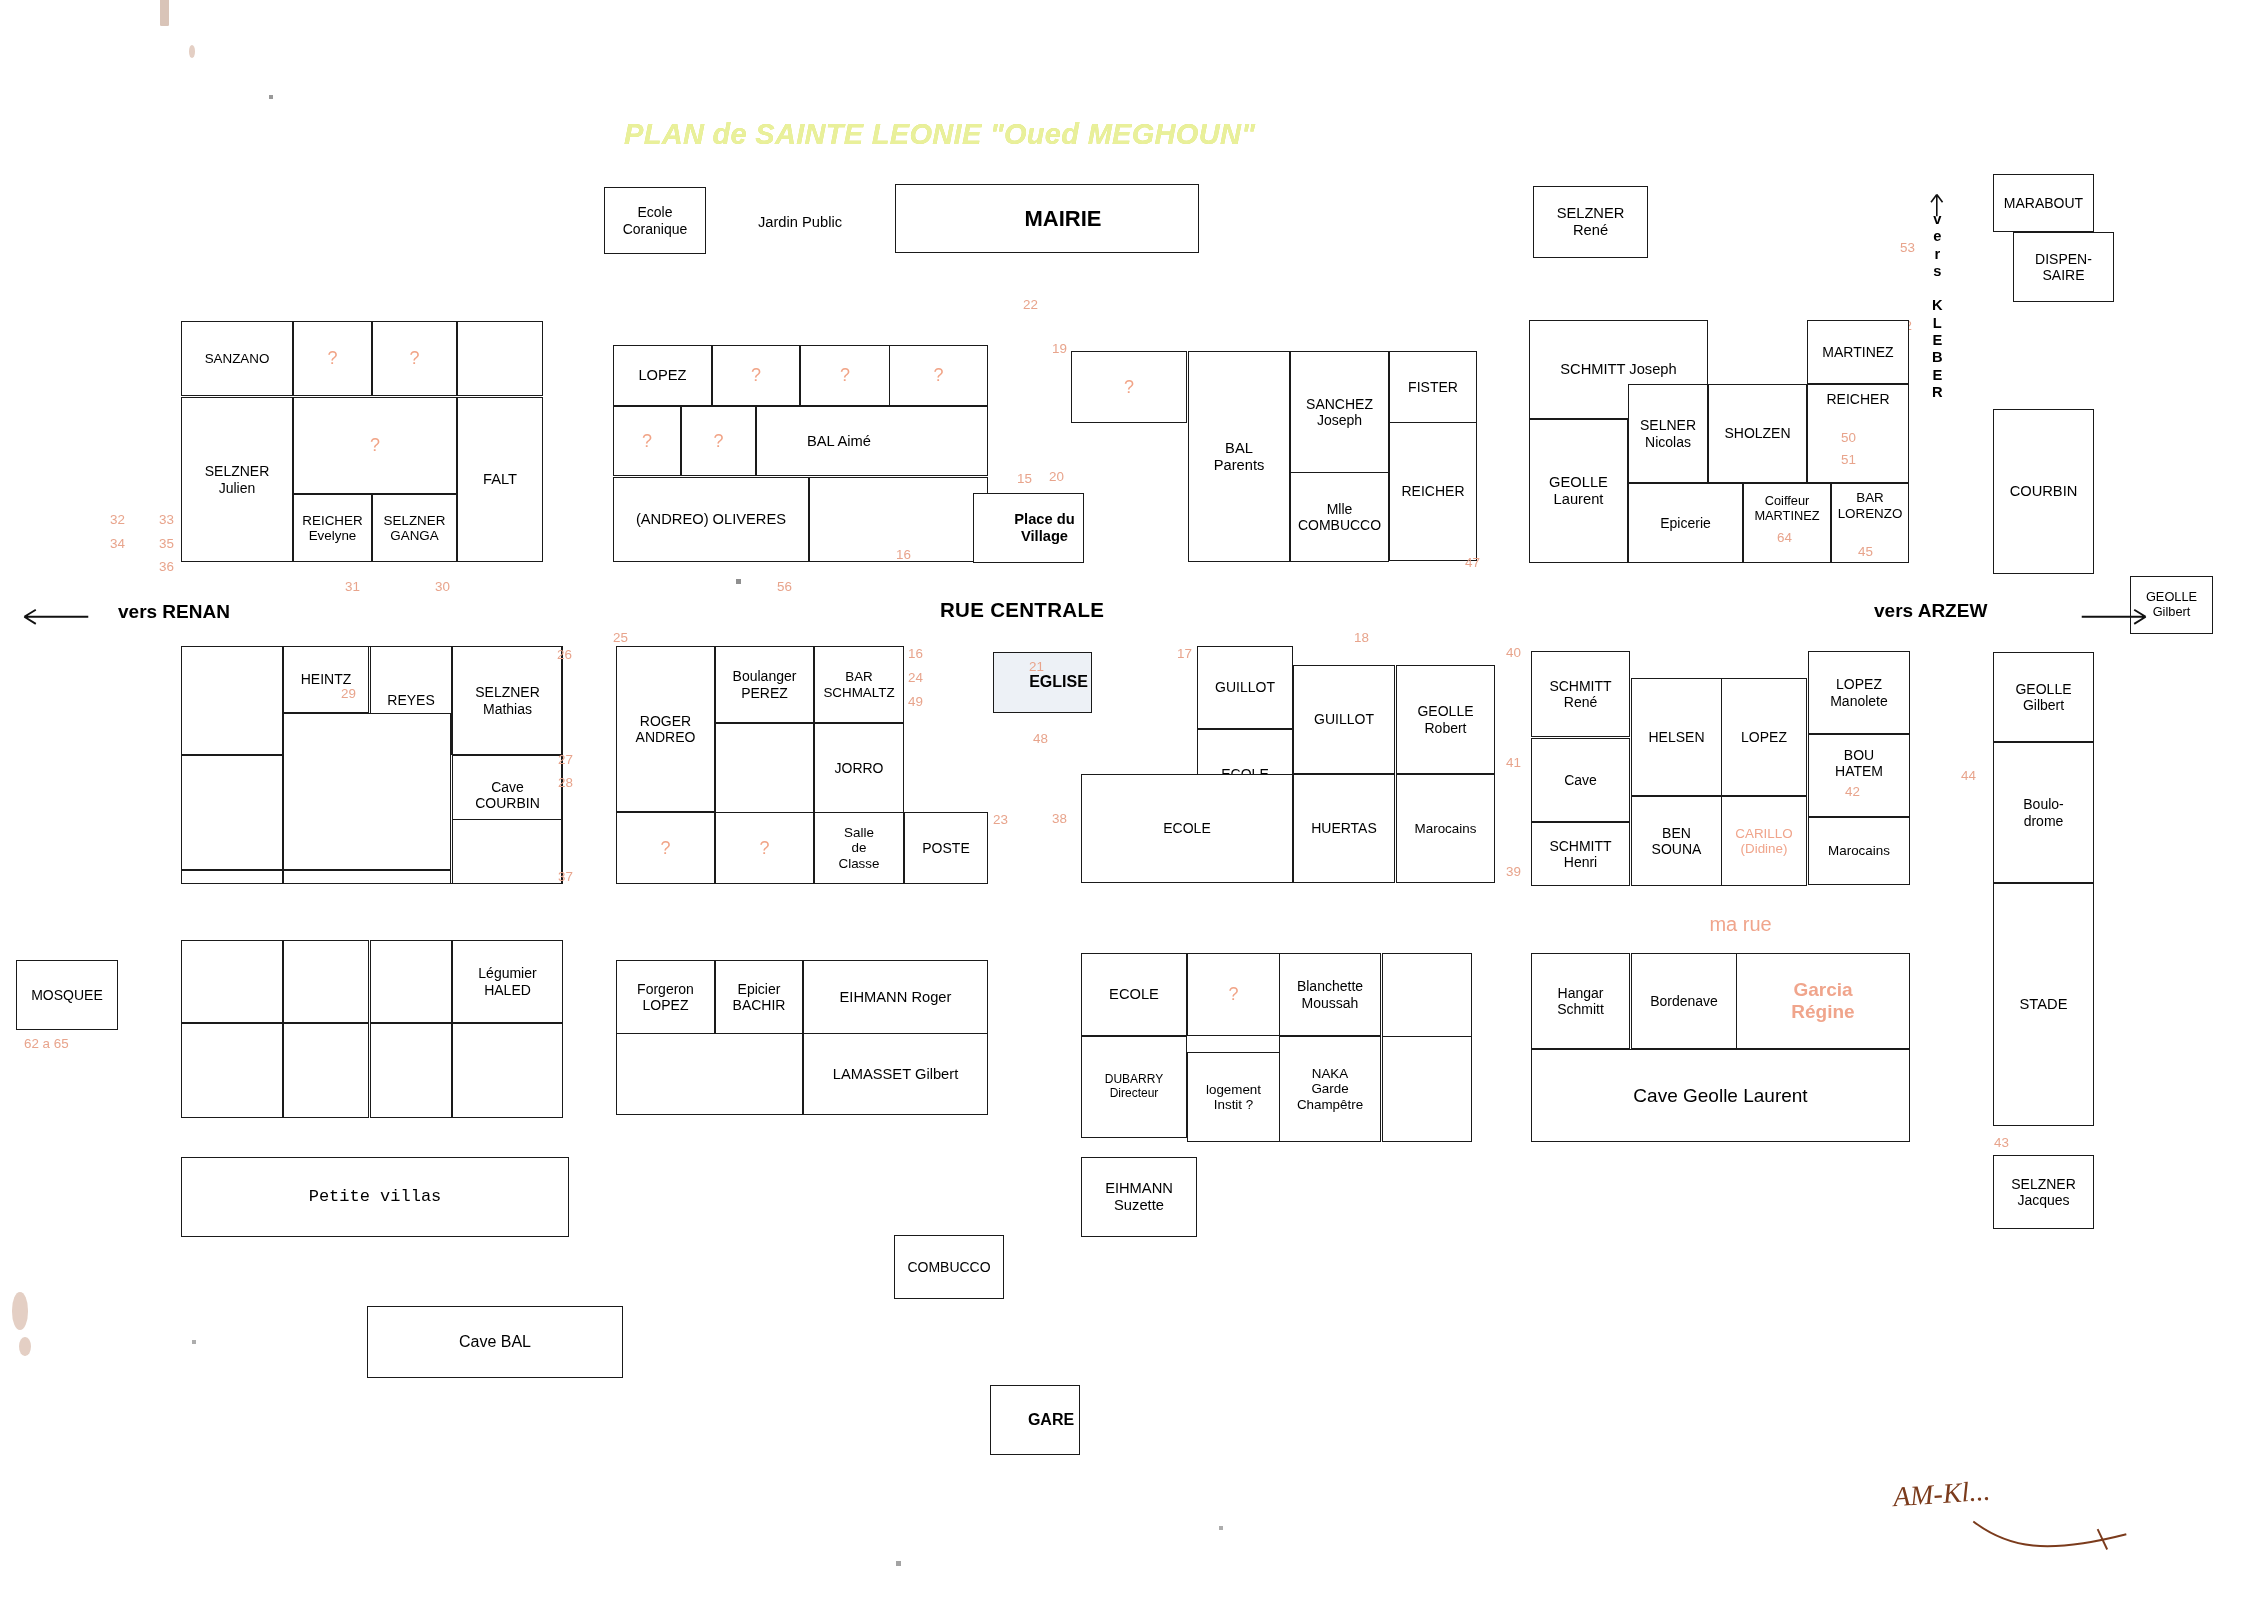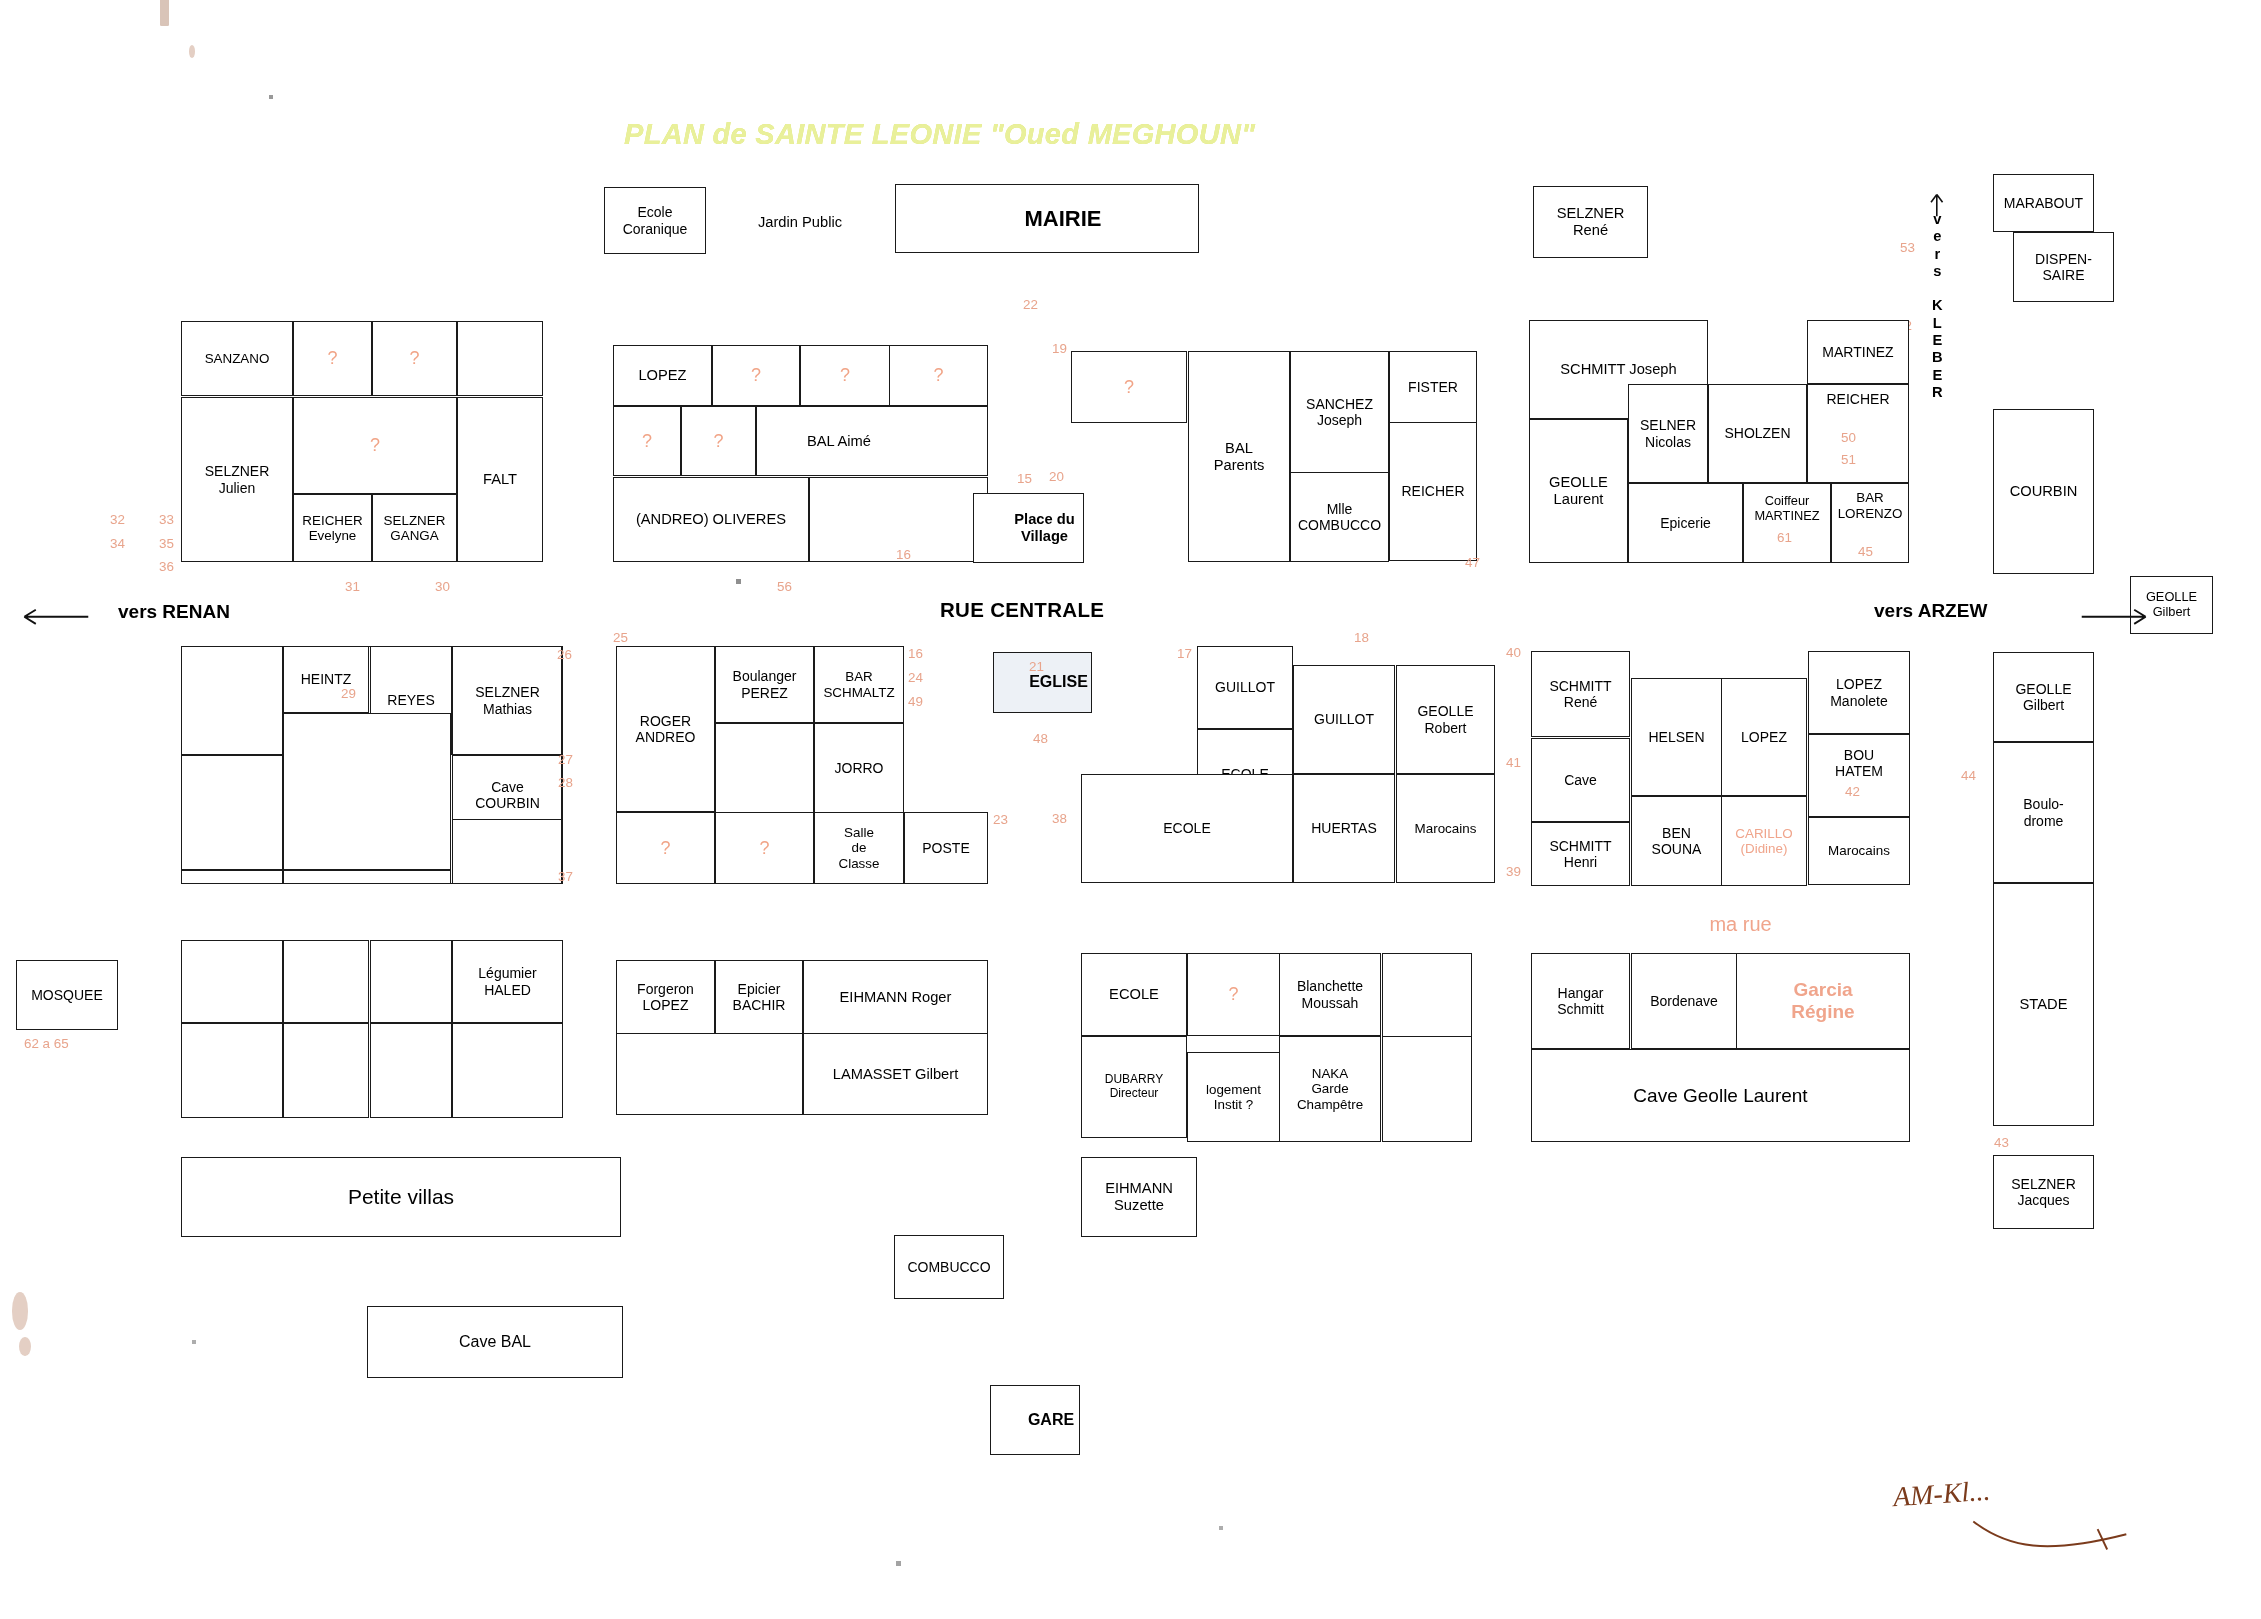--- a/index.html
+++ b/index.html
@@ -107,21 +107,21 @@
 <div class="box" style="left:1529px;top:419px;width:99px;height:144px;font-size:14.7px;white-space:pre-line;">GEOLLE
 Laurent</div>
 <div class="box" style="left:1628px;top:384px;width:80px;height:99px;font-size:14px;white-space:pre-line;">SELNER
 Nicolas</div>
 <div class="box" style="left:1807px;top:384px;width:102px;height:99px;font-size:14px;align-items:flex-start;padding-top:6.4px;">REICHER</div>
 <div class="num" style="left:1841px;top:430px;">50</div>
 <div class="num" style="left:1841px;top:452px;">51</div>
 <div class="box" style="left:1628px;top:483px;width:115px;height:80px;font-size:14px;">Epicerie</div>
 <div class="box" style="left:1743px;top:483px;width:88px;height:80px;font-size:12.8px;white-space:pre-line;align-items:flex-start;padding-top:10.2px;">Coiffeur
 MARTINEZ</div>
-<div class="num" style="left:1777px;top:530px;">61</div>
+<div class="num" style="left:1777px;top:530px;">64</div>
 <div class="box" style="left:1831px;top:483px;width:78px;height:80px;font-size:13.4px;white-space:pre-line;align-items:flex-start;padding-top:6.4px;">BAR
 LORENZO</div>
 <div class="num" style="left:1858px;top:544px;">45</div>
 
 <div class="box" style="left:2130px;top:576px;width:83px;height:58px;font-size:12.8px;white-space:pre-line;">GEOLLE
 Gilbert</div>
 
 <div class="arrowtxt" style="left:118px;top:601px;">vers RENAN</div>
 <svg style="position:absolute;left:19px;top:604px;width:72px;height:25.6px;" viewBox="0 0 112 40">
     <path d="M108 20 L8 20 M8 20 L26 9 M8 20 L26 31" stroke="#111" stroke-width="3" fill="none"></path>
@@ -257,21 +257,21 @@
 <div class="box" style="left:1631px;top:953px;width:106px;height:96px;font-size:14px;">Bordenave</div>
 <div class="box pink" style="left:1736px;top:953px;width:174px;height:96px;font-size:19px;white-space:pre-line;font-weight:bold;">Garcia
 Régine</div>
 <div class="box" style="left:1531px;top:1049px;width:379px;height:93px;font-size:19px;">Cave Geolle Laurent</div>
 
 <div class="box" style="left:1993px;top:883px;width:101px;height:243px;font-size:14.7px;">STADE</div>
 <div class="num" style="left:1994px;top:1135px;">43</div>
 <div class="box" style="left:1993px;top:1155px;width:101px;height:74px;font-size:14px;white-space:pre-line;">SELZNER
 Jacques</div>
 
-<div class="box" style="left:181px;top:1157px;width:440px;height:80px;font-size:21px;">Petite villas</div>
+<div class="box" style="left:181px;top:1157px;width:388px;height:80px;font-size:17px;font-family:Liberation Mono, monospace;">Petite villas</div>
 <div class="box" style="left:1081px;top:1157px;width:116px;height:80px;font-size:14.7px;white-space:pre-line;">EIHMANN
 Suzette</div>
 <div class="box" style="left:894px;top:1235px;width:110px;height:64px;font-size:14px;">COMBUCCO</div>
 <div class="box" style="left:367px;top:1306px;width:256px;height:72px;font-size:16px;">Cave BAL</div>
 <div class="box strong" style="left:990px;top:1385px;width:90px;height:70px;font-size:16px;text-align:right;">GARE</div>
 
 <div class="sig" style="left:1893px;top:1478px;">AM-Kl...</div>
 <svg style="position:absolute;left:1970px;top:1510px;width:166px;height:51px;" viewBox="0 0 260 80">
     <path d="M5 18 C60 60, 120 70, 245 38" stroke="#7b3b1c" stroke-width="3" fill="none"></path>
     <path d="M200 30 L215 62" stroke="#7b3b1c" stroke-width="3" fill="none"></path>

